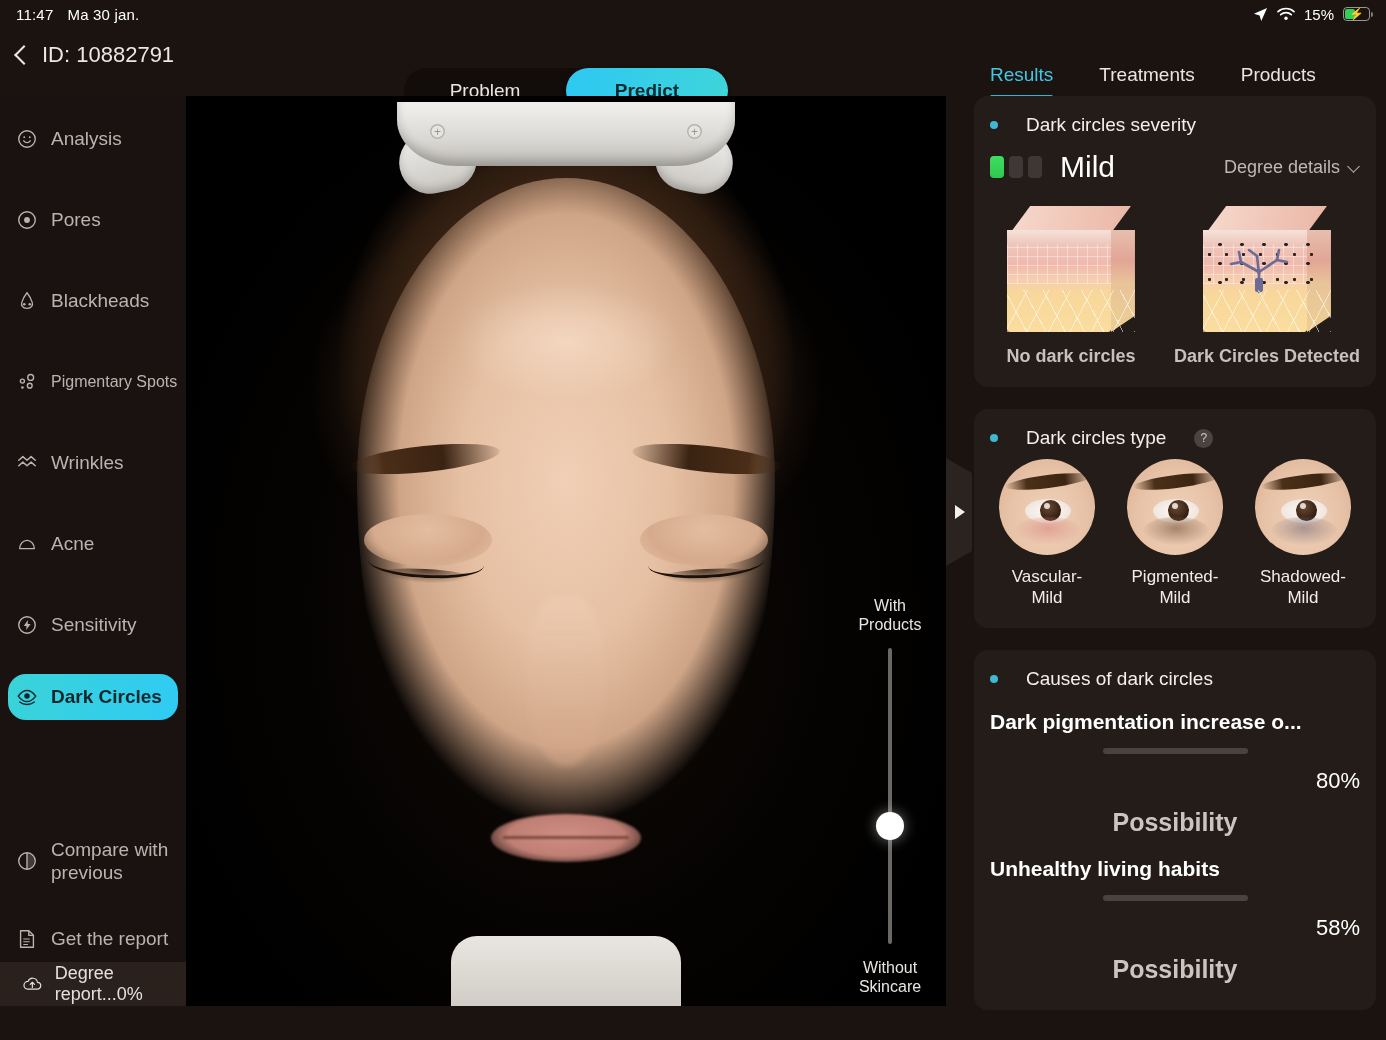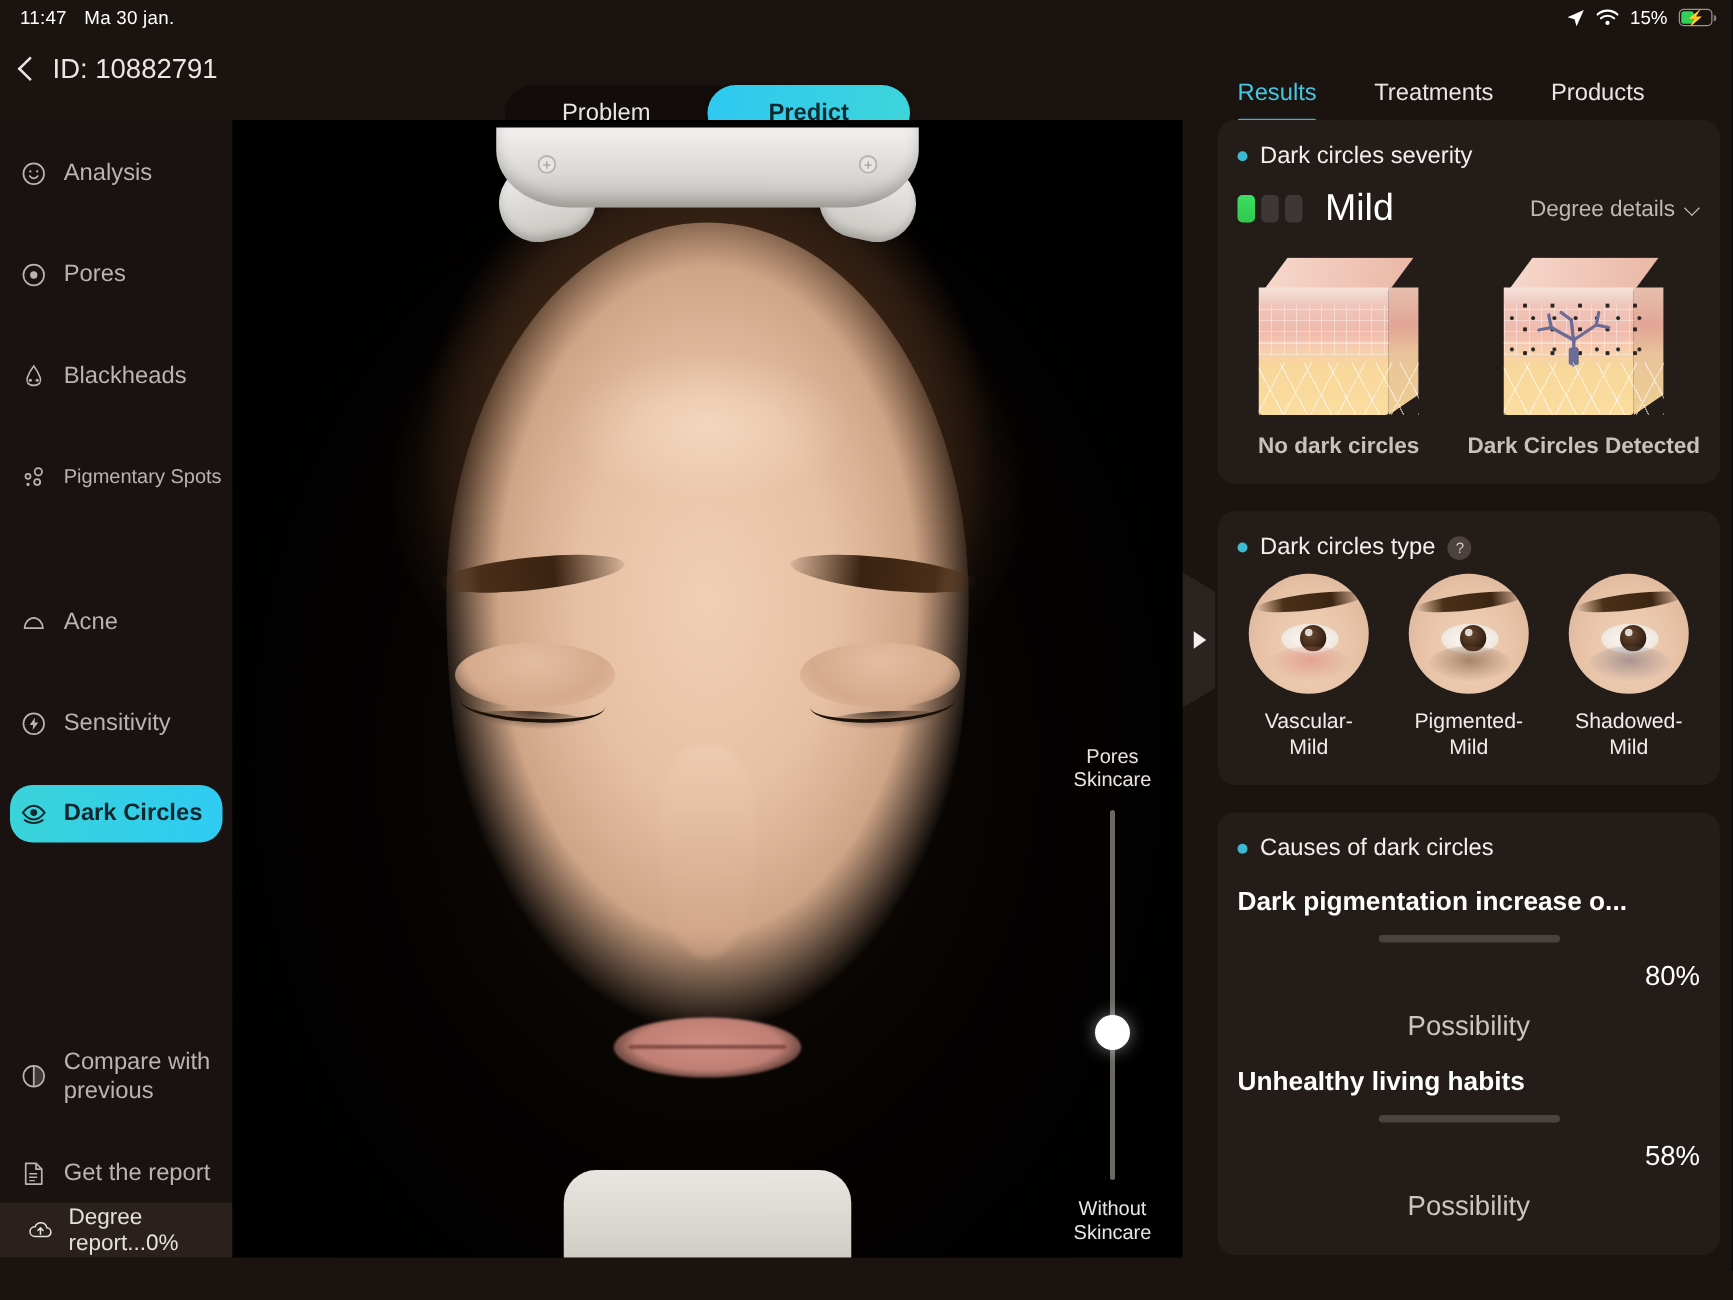--- a/index.html
+++ b/index.html
@@ -261,21 +261,21 @@
   
   .rpanel {
     position: absolute; left: 962px; top: 96px; width: 424px; height: 944px;
     overflow: hidden; padding: 0 10px 0 12px;
   }
   .card {
     background: #241c19; border-radius: 14px;
     margin-bottom: 22px; padding: 18px 16px 20px 16px;
   }
   .card-title {
-    display: flex; align-items: center; gap: 10px;
+    display: flex; align-items: center; gap: 28px;
     color: #f2efec; font-size: 19px; margin-bottom: 10px;
   }
   .dot { width: 8px; height: 8px; border-radius: 50%; background: #3fb8d2; flex: none; }
   .qmark {
     width: 19px; height: 19px; border-radius: 50%; background: #4c4340;
     color: #cfcac6; font-size: 12px; display: flex; align-items: center; justify-content: center;
   }
   .sev-row { display: flex; align-items: center; gap: 18px; margin: 14px 0 22px 0; }
   .blocks { display: flex; gap: 5px; }
   .blk { width: 14px; height: 22px; border-radius: 4px; background: #3d3835; }
@@ -365,21 +365,21 @@
   .eye-circ.pigmented .under { background: radial-gradient(ellipse at 50% 40%, rgba(122,86,62,.62), rgba(122,86,62,0) 74%); }
   .eye-circ.shadowed .under { background: radial-gradient(ellipse at 50% 40%, rgba(112,100,112,.55), rgba(112,100,112,0) 74%); }
   .eye-cap { color: #f0ece9; font-size: 17px; line-height: 1.22; }
   .cause { margin-top: 20px; }
   .cause-name { color: #fff; font-size: 21px; font-weight: 700; margin-bottom: 14px;
     white-space: nowrap; overflow: hidden; text-overflow: ellipsis; }
   .cause-row { display: flex; align-items: center; gap: 14px; flex-direction: column; }
   .bar-bg { width: 145px; height: 6px; border-radius: 3px; background: #4a423e; position: relative; overflow: hidden; }
   .bar-fg { height: 6px; border-radius: 3px; background: linear-gradient(90deg,#e8763a,#ef8f4f); }
   .cause-pct { margin-left: auto; color: #fff; font-size: 22px; font-weight: 500; }
-  .cause-lbl { color: #cac5c1; font-size: 22px; }
+  .cause-lbl { color: #cac5c1; font-size: 25px; font-weight: bold; }
 </style>
 </head>
 <body>
 
 <div id="app">
 
   <div class="statusbar">
     <div class="sb-left">
       <span>11:47</span>
       <span>Ma 30 jan.</span>
@@ -456,20 +456,27 @@
       <svg class="side-ico" viewBox="0 0 24 24">
         <circle cx="16" cy="7" r="3.2" stroke="#b9b4b0" stroke-width="1.5" fill="none"></circle>
         <circle cx="7" cy="11" r="2.2" stroke="#b9b4b0" stroke-width="1.5" fill="none"></circle>
         <circle cx="15" cy="16" r="2.6" stroke="#b9b4b0" stroke-width="1.5" fill="none"></circle>
         <circle cx="7" cy="18" r="1.4" fill="#b9b4b0"></circle>
       </svg>
       <span class="lbl">Pigmentary Spots</span>
     </div>
     <div class="side-gap"></div>
 
+    <div class="side-item">
+      <svg class="side-ico" viewBox="0 0 24 24">
+        <path d="M3 9l4.5-4L12 9l4.5-4L21 9" stroke="#b9b4b0" stroke-width="1.6" fill="none" stroke-linecap="round" stroke-linejoin="round"></path>
+        <path d="M3 15l4.5-4 4.5 4 4.5-4 4.5 4" stroke="#b9b4b0" stroke-width="1.6" fill="none" stroke-linecap="round" stroke-linejoin="round"></path>
+      </svg>
+      <span class="lbl">Wrinkles</span>
+    </div>
     <div class="side-gap"></div>
 
     <div class="side-item">
       <svg class="side-ico" viewBox="0 0 24 24">
         <path d="M4 17c0-4.5 3.5-9 8-9s8 4.5 8 9z" stroke="#b9b4b0" stroke-width="1.5" fill="none" stroke-linejoin="round"></path>
       </svg>
       <span class="lbl">Acne</span>
     </div>
     <div class="side-gap"></div>
 
@@ -539,21 +546,21 @@
       <div class="device">
         <div class="pad l"></div>
         <div class="pad r"></div>
         <div class="bar"></div>
         <div class="screw l"></div>
         <div class="screw r"></div>
       </div>
     </div>
 
     <div class="skcare">
-      <div style="white-space:pre-line">Pores Skincare</div>
+      <div style="white-space:pre-line">With Products</div>
       <div class="sk-track">
         <div class="sk-knob" style="top: 60%;"></div>
       </div>
       <div style="white-space:pre-line">Without Skincare</div>
     </div>
   </div>
 
   <div class="handle">
     <span class="tri"></span>
   </div>

